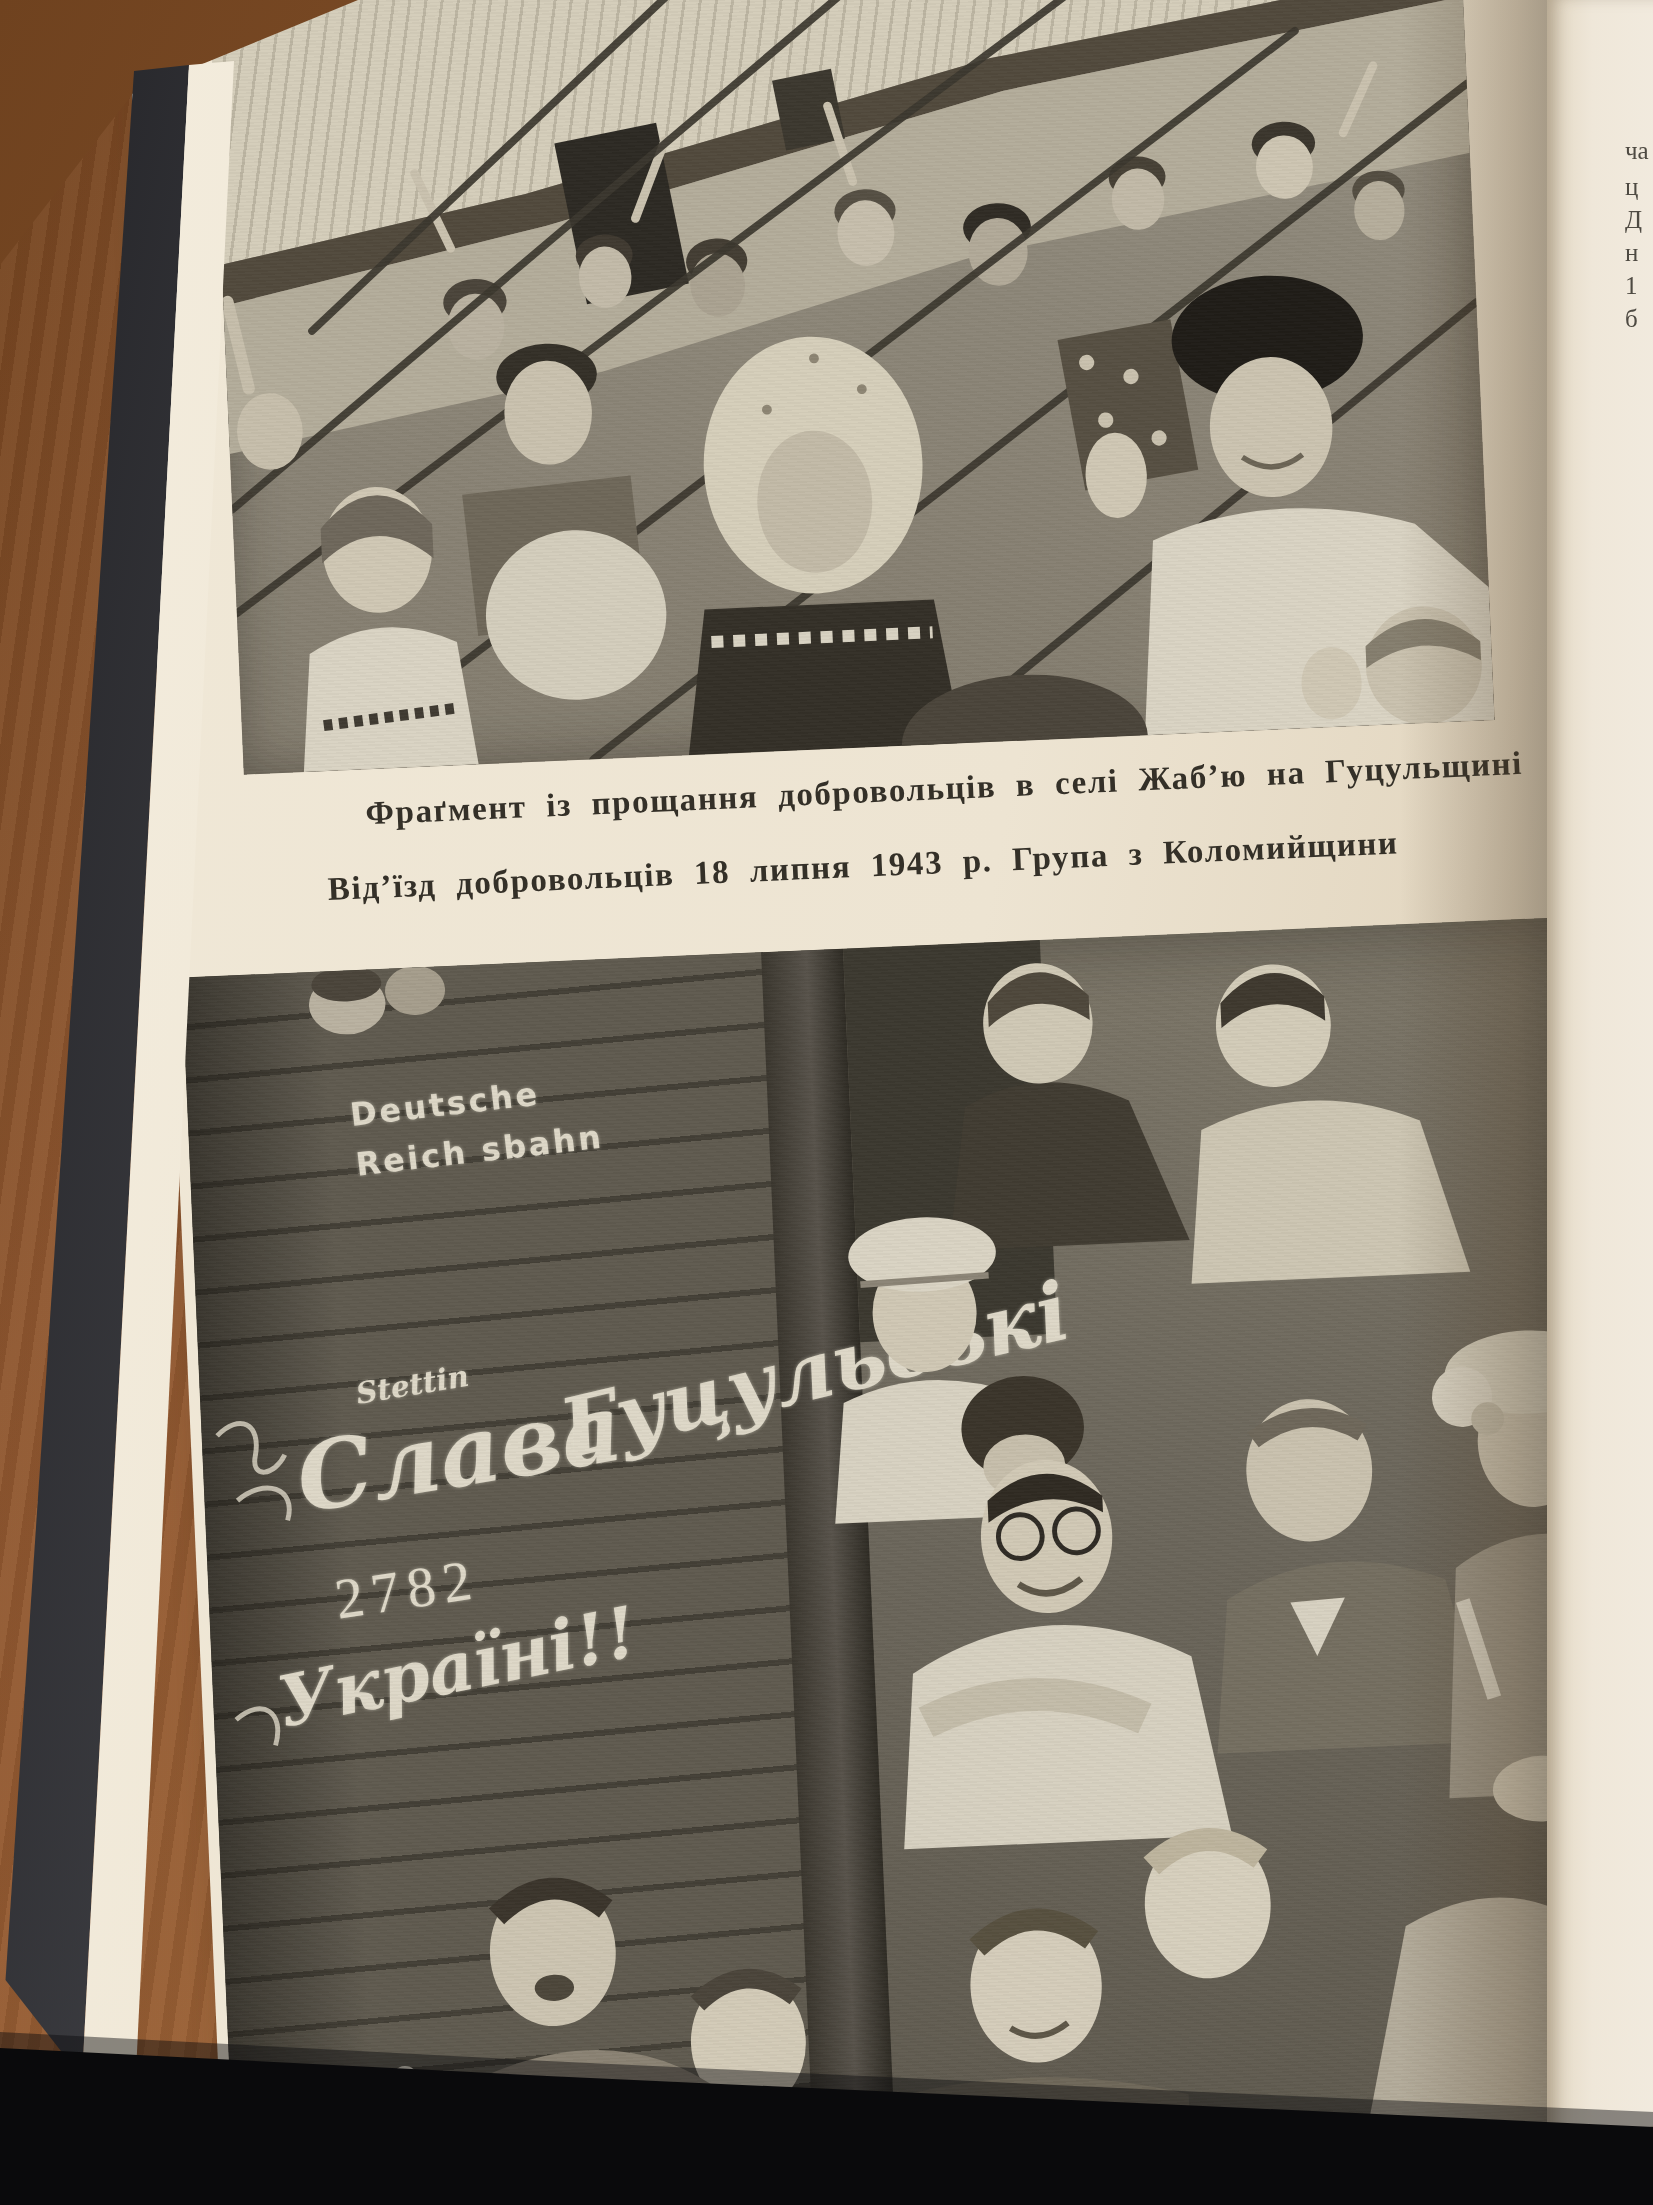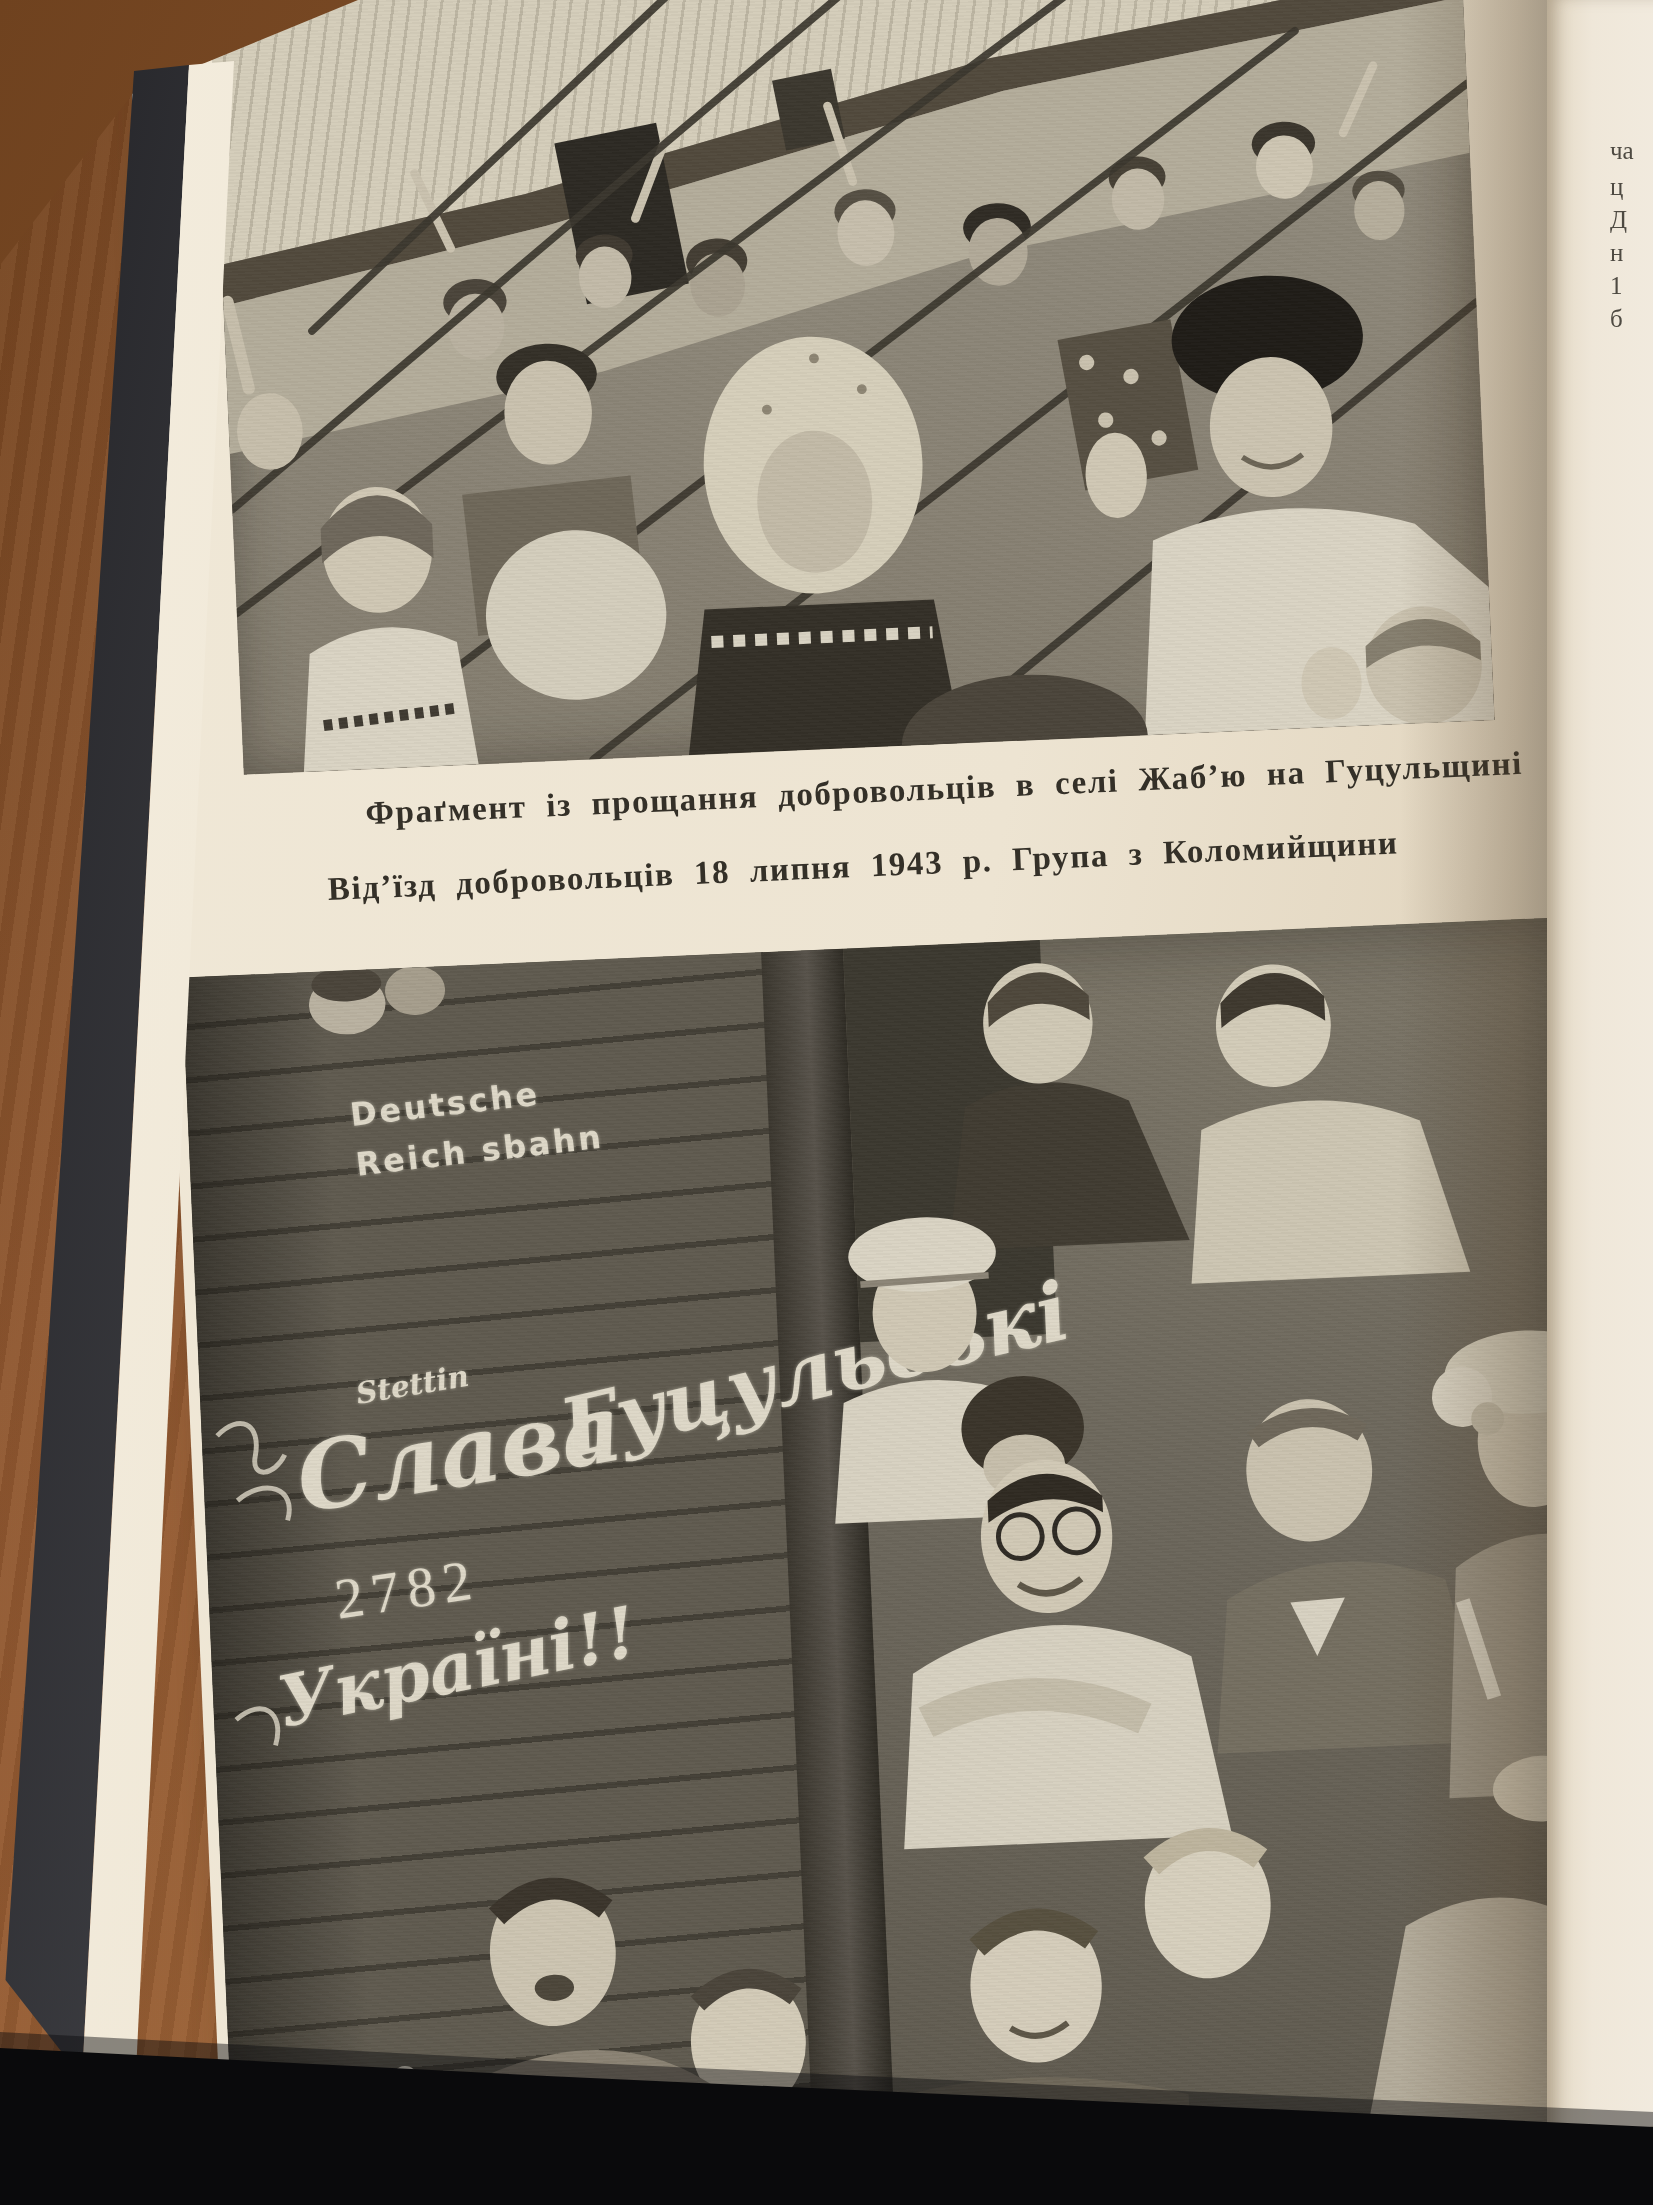--- a/index.html
+++ b/index.html
@@ -98,21 +98,21 @@
   .gutter{
     left:1400px;top:0;width:164px;height:100%;
     background:linear-gradient(90deg,rgba(70,55,35,0),rgba(80,62,40,.30) 70%,rgba(55,44,30,.40));
   }
   .facing{
     left:1547px;top:-5.5px;width:120px;height:2232px;
     background:linear-gradient(90deg,#e2d7c2,#efe7d9 38%,#f2ebdf);
     box-shadow:inset 8.8px 0 16.4px rgba(95,75,48,.35);
     clip-path:polygon(0 0,100% 0,100% 95.2%,0 97.6%);
   }
-  .frag{color:#4e4a42;font-size:25px;line-height:1;position:absolute;left:63px;}
+  .frag{color:#4e4a42;font-size:25px;line-height:1;position:absolute;left:78px;}
   .bottom-shadow{
     left:0;top:0;width:100%;height:100%;
     clip-path:polygon(0 2048px,547px 2076px,1203px 2106px,1654px 2127px,1654px 2205px,0 2205px);
     background:#0a0a0c;
   }
   .bottom-shadow-soft{
     left:0;top:0;width:100%;height:100%;
     clip-path:polygon(0 2032px,547px 2061px,1203px 2092px,1654px 2112px,1654px 2205px,0 2205px);
     background:rgba(12,12,14,.45);
   }

